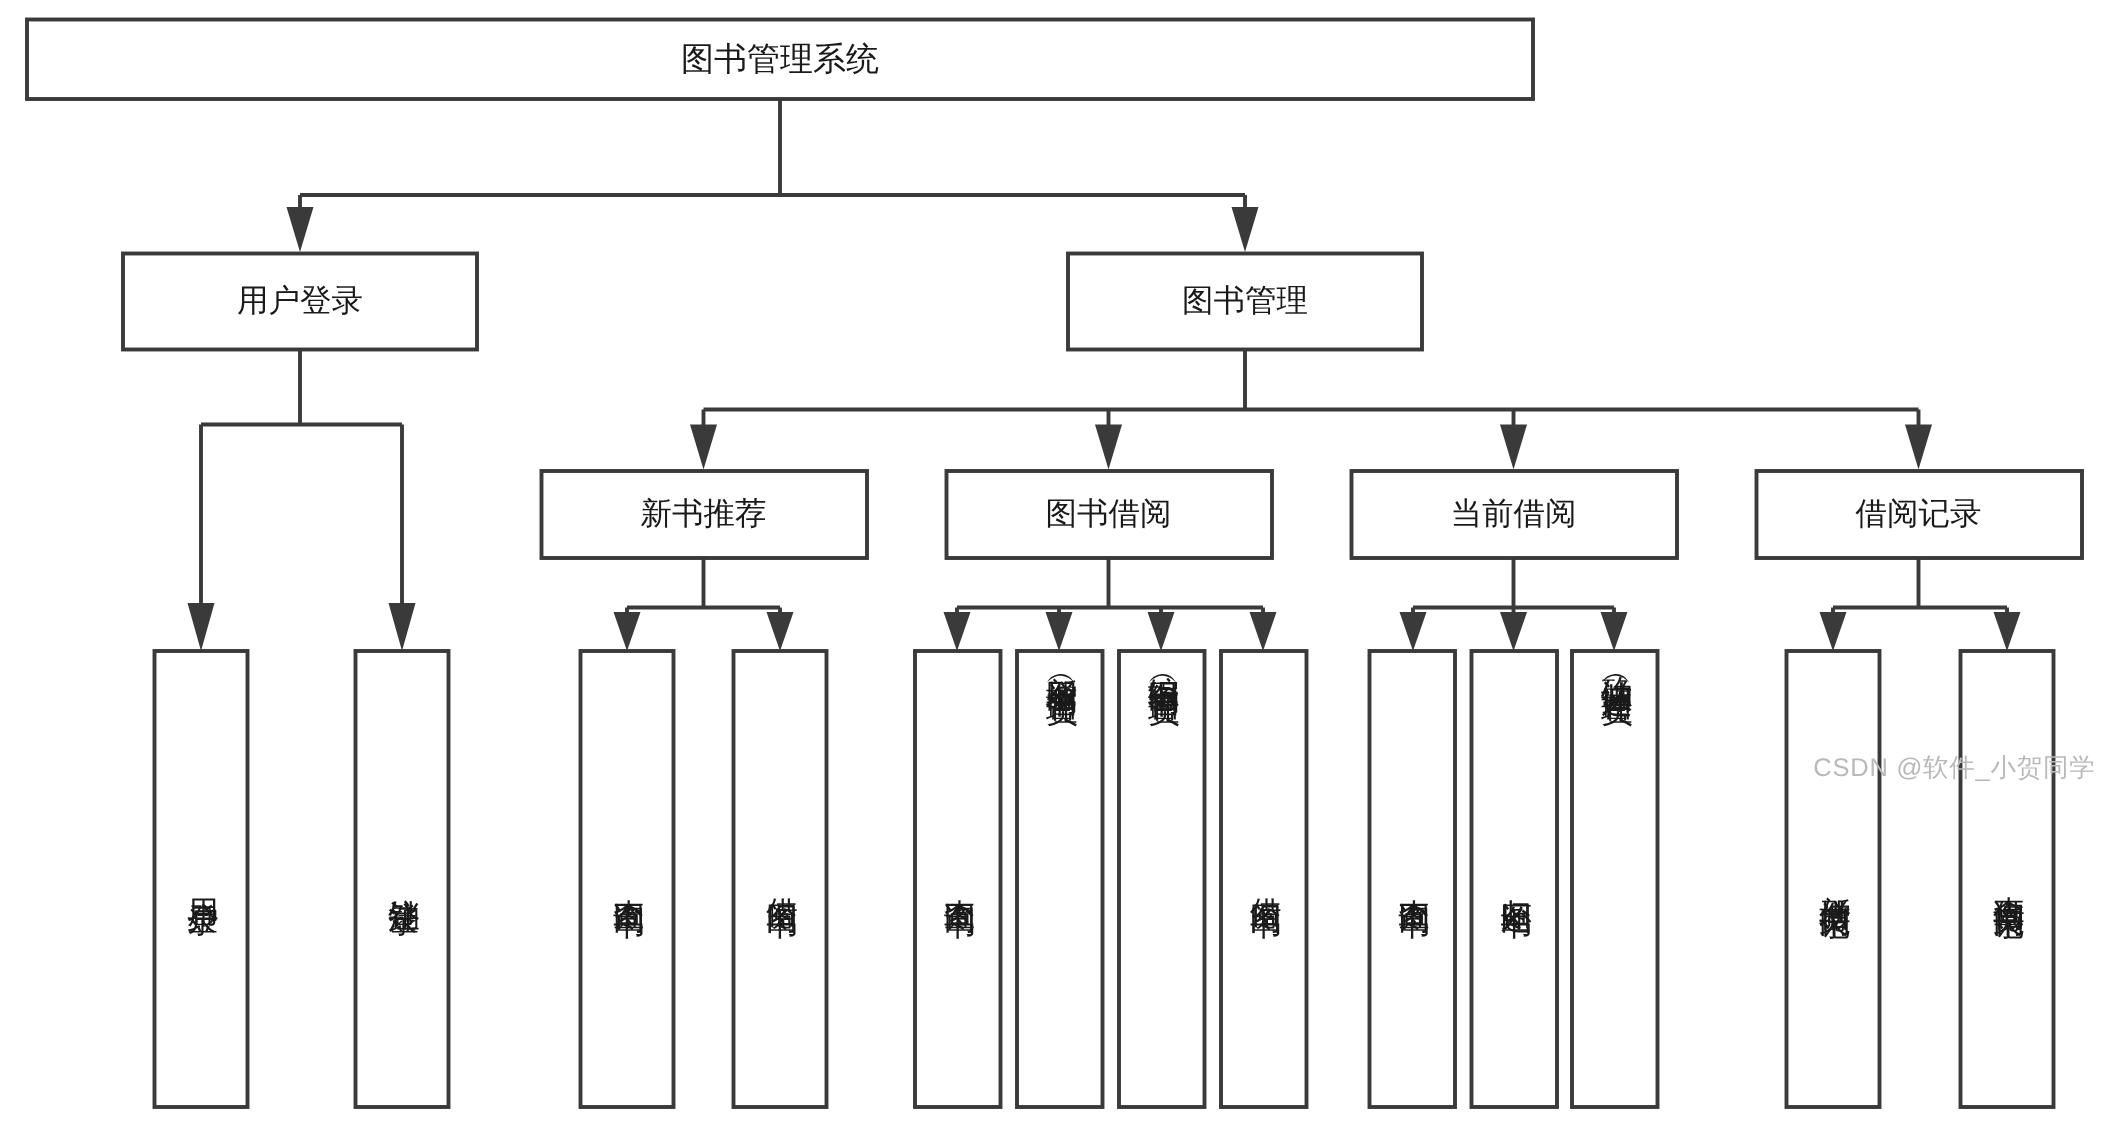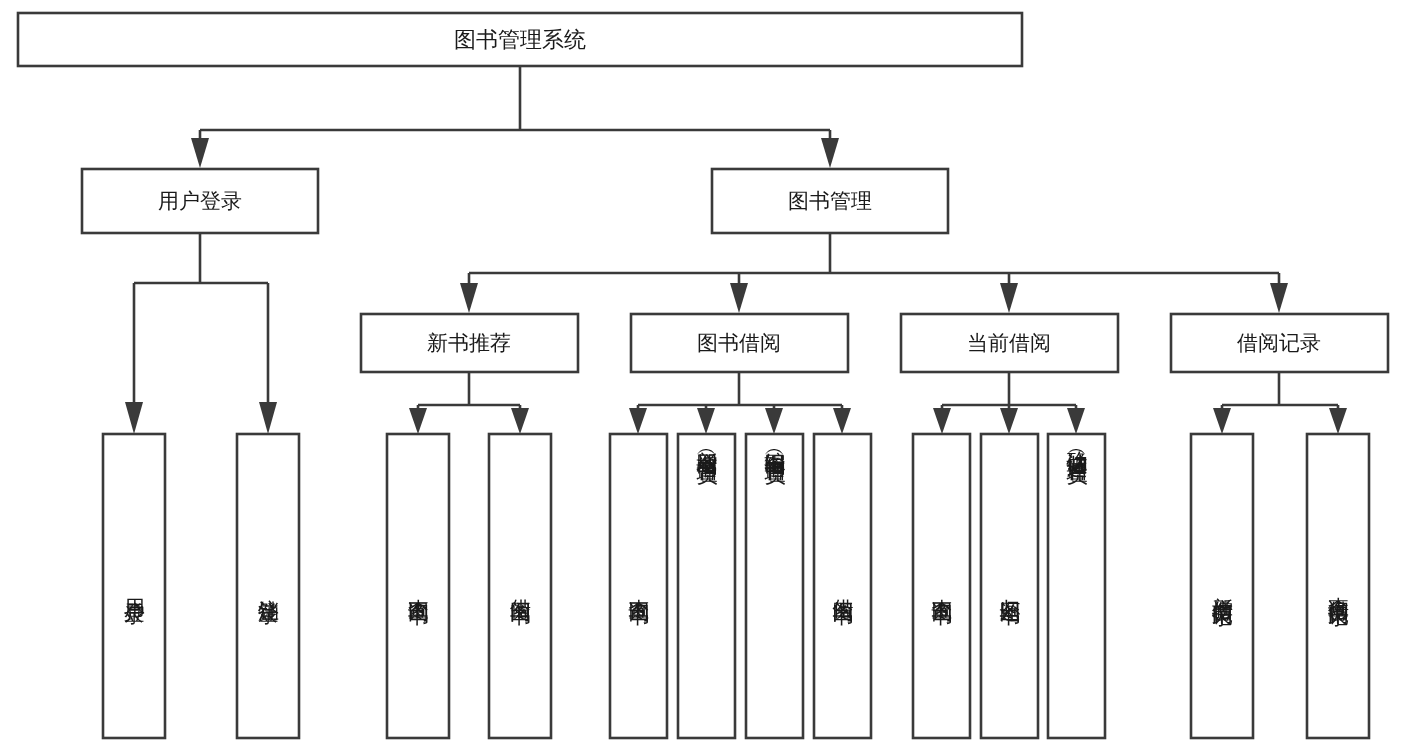--- a/index.html
+++ b/index.html
@@ -249,14 +249,15 @@
     <span class="vlabel">确认归还（管理员）</span>
   </div>
 
   <div class="vlabel-wrap" style="left:1191px; top:434px; width:62px; height:304px;">
     <span class="vlabel">新增借阅记录</span>
   </div>
   <div class="vlabel-wrap" style="left:1307px; top:434px; width:62px; height:304px;">
     <span class="vlabel">查询借阅记录</span>
   </div>
 
+  <div class="watermark">CSDN @软件_小贺同学</div>
 
 </div>
 
 </body></html>

